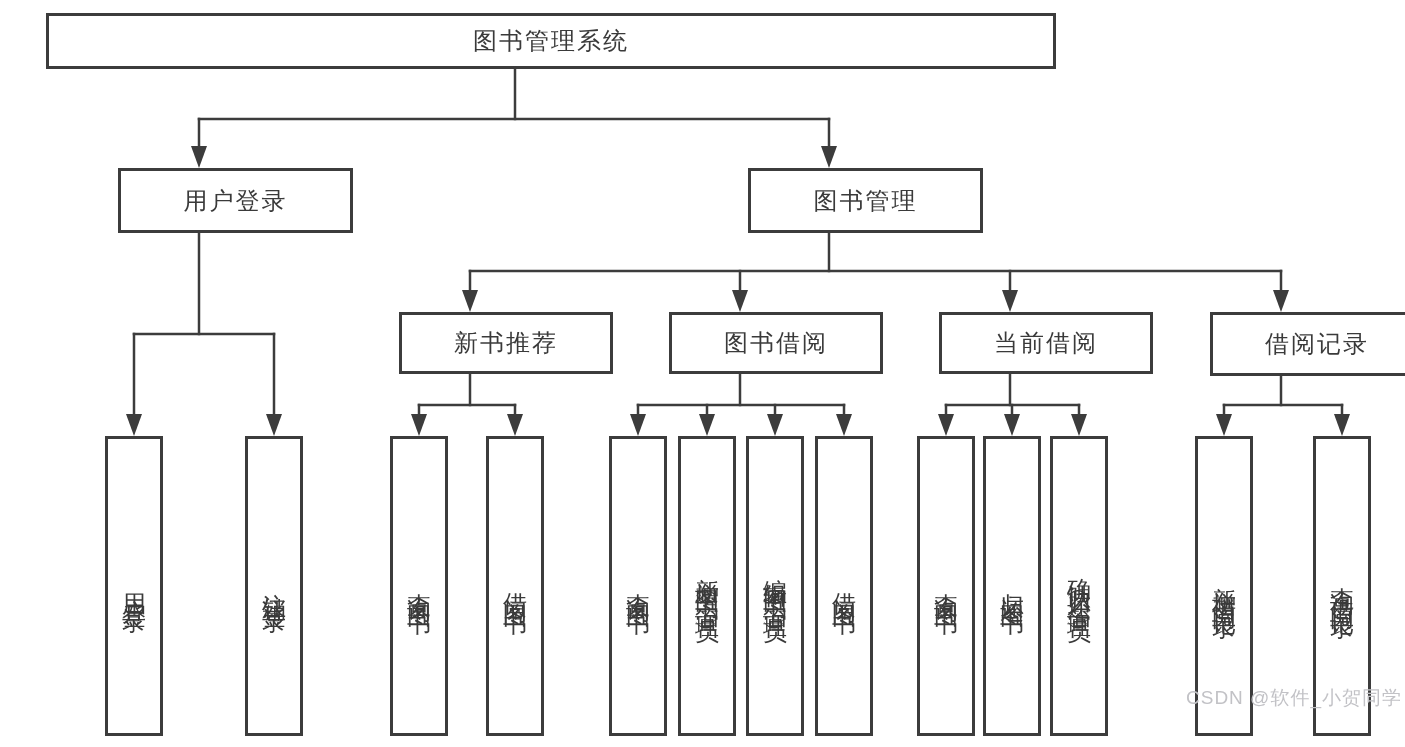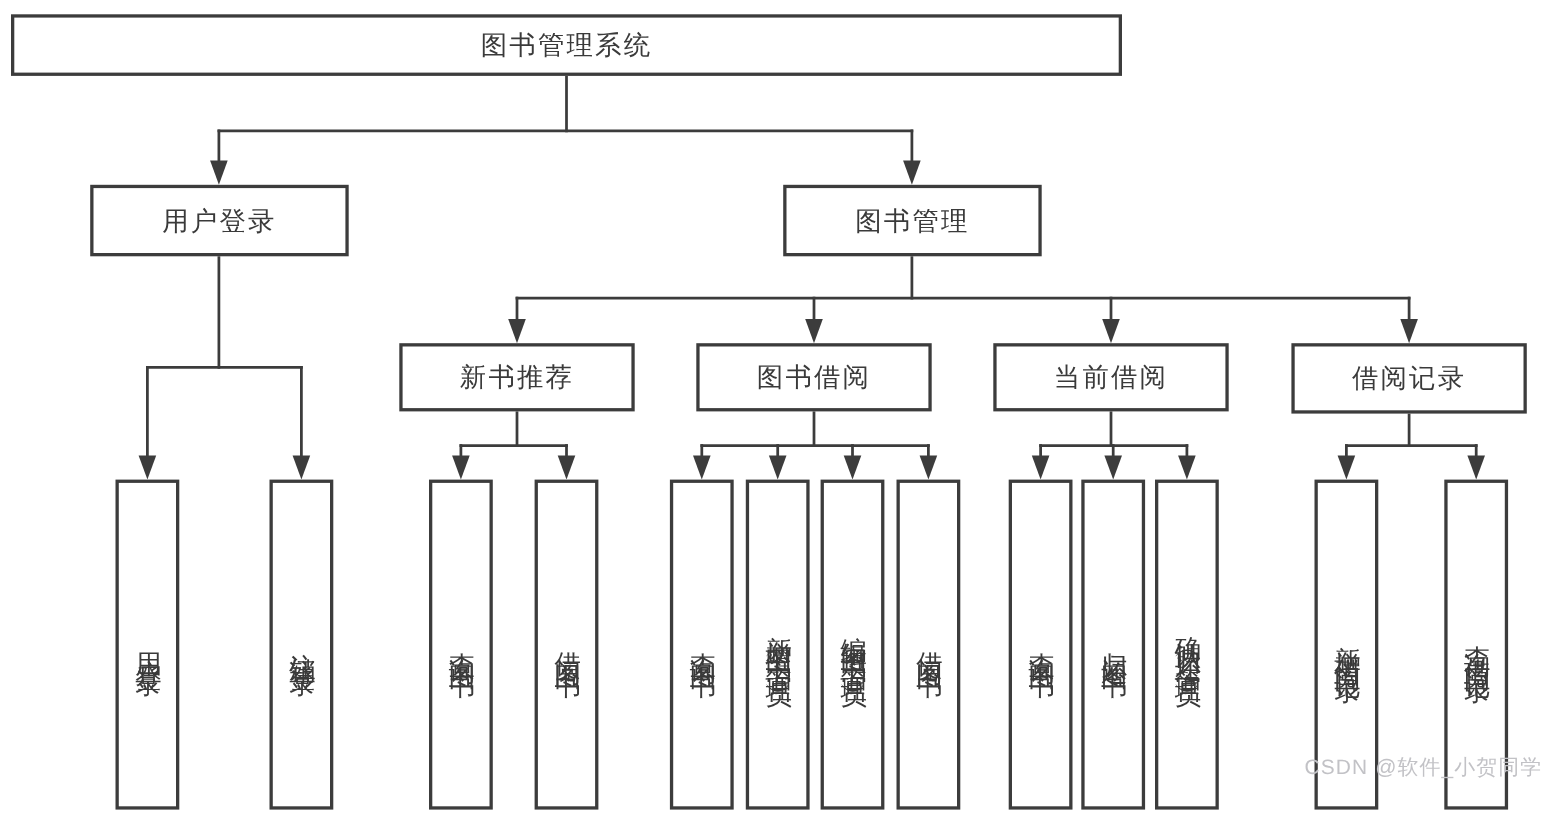--- a/index.html
+++ b/index.html
@@ -16,21 +16,21 @@
   .node {
     position: absolute;
     background: #ffffff;
     border: 3px solid #3c3c3c;
     box-sizing: border-box;
     display: flex;
     align-items: center;
     justify-content: center;
     z-index: 2;
   }
-  .hbox { font-size: 24px; letter-spacing: 2px; white-space: nowrap; }
+  .hbox { font-size: 24px; letter-spacing: 2px; white-space: nowrap; margin-left: 36px; }
   .vbox {
     writing-mode: vertical-rl;
     text-orientation: mixed;
     font-size: 24px;
     letter-spacing: 6px;
     width: 58px;
     top: 436px;
     height: 300px;
     line-height: 1;
   }

